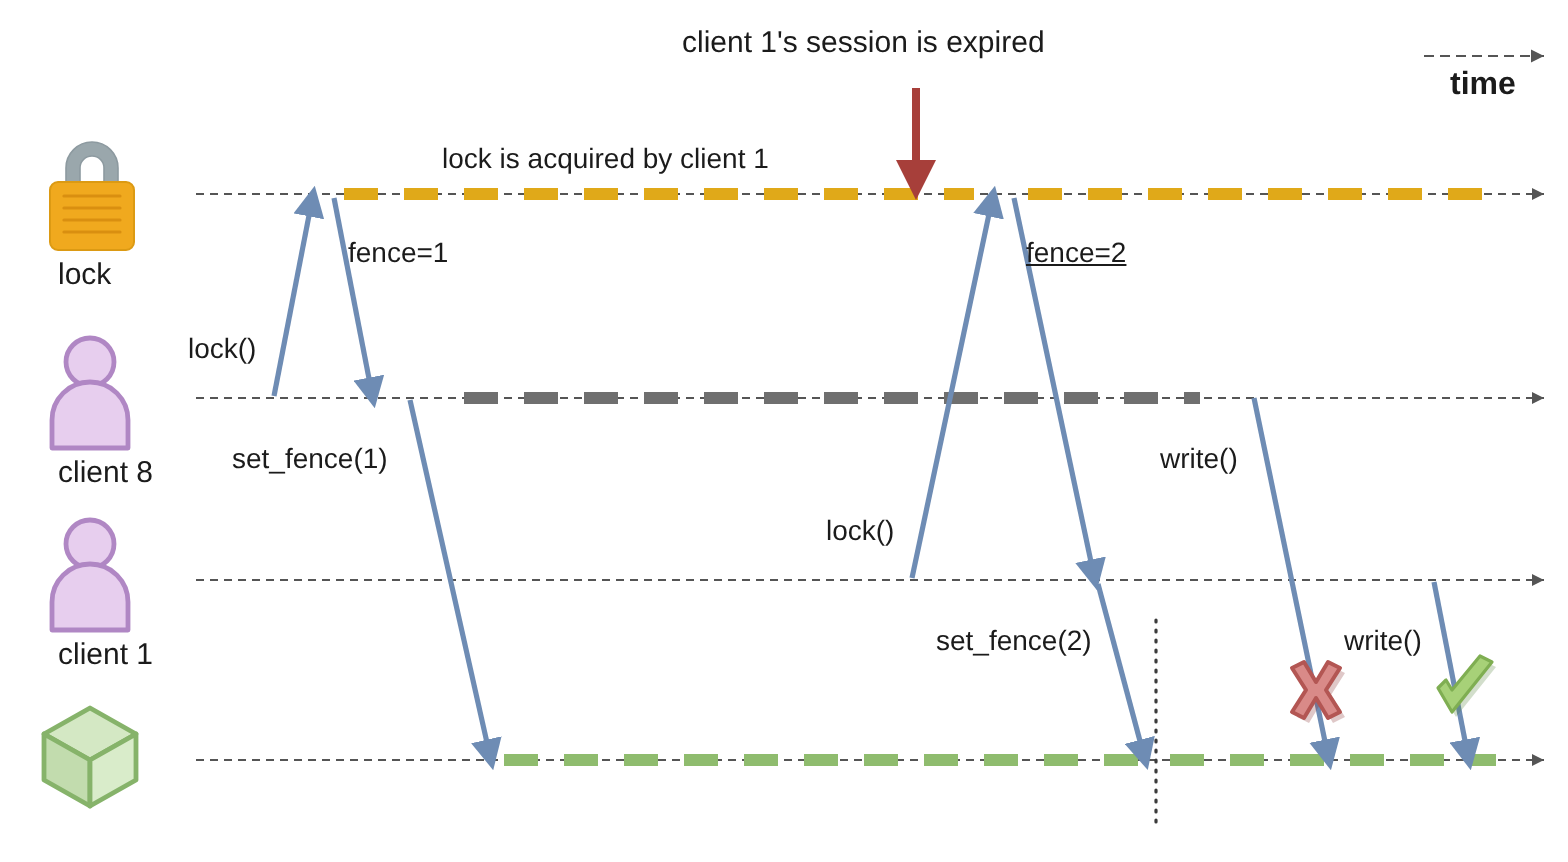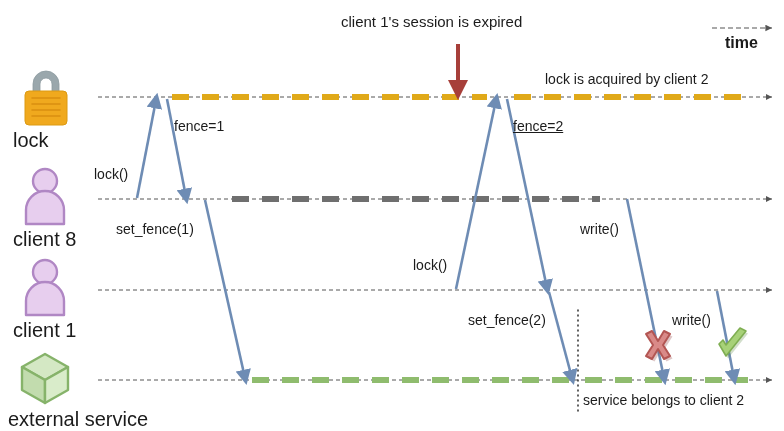--- a/index.html
+++ b/index.html
@@ -12,21 +12,21 @@
   #stage{position:relative;width:724px;height:431px;}
   svg#diagram{position:absolute;left:0;top:0;width:784px;height:431px;}
 
   .lbl{
     position:absolute;
     font-family:"Liberation Sans", sans-serif;
     color:#1b1b1b;
     white-space:nowrap;
     line-height:1;
   }
-  .lane-name{font-size:20px;}
+  .lane-name{font-size:15px;margin-left:16px;}
   .note{font-size:14px;}
   .callout{font-size:15px;}
   .timelbl{font-size:16px;}
 </style>
 </head>
 <body>
 
 <div id="stage">
 
   <svg id="diagram" viewBox="0 0 784 431">
@@ -149,24 +149,22 @@
     </g>
   </svg>
 
   <div class="lbl callout" style="left:341px;top:14px;">client 1's session is expired</div>
 
   <div class="lbl timelbl" style="left:725px;top:35px;font-weight:bold;">time</div>
 
   <div class="lbl lane-name" style="left:13px;top:130px;">lock</div>
   <div class="lbl lane-name" style="left:13px;top:229px;">client 8</div>
   <div class="lbl lane-name" style="left:13px;top:320px;">client 1</div>
-  <div class="lbl lane-name" style="left:8px;top:409px;">external service</div>
 
-  <div class="lbl note" style="left:545px;top:72px;">lock is acquired by client 2</div>
-  <div class="lbl note" style="left:583px;top:393px;">service belongs to client 2</div>
+  <div class="lbl note" style="left:221px;top:72px;">lock is acquired by client 1</div>
 
   <div class="lbl note" style="left:94px;top:167px;">lock()</div>
   <div class="lbl note" style="left:174px;top:119px;">fence=1</div>
   <div class="lbl note" style="left:116px;top:222px;">set_fence(1)</div>
   <div class="lbl note" style="left:413px;top:258px;">lock()</div>
   <div class="lbl note" style="left:513px;top:119px;text-decoration:underline;">fence=2</div>
   <div class="lbl note" style="left:468px;top:313px;">set_fence(2)</div>
   <div class="lbl note" style="left:580px;top:222px;">write()</div>
   <div class="lbl note" style="left:672px;top:313px;">write()</div>
 

